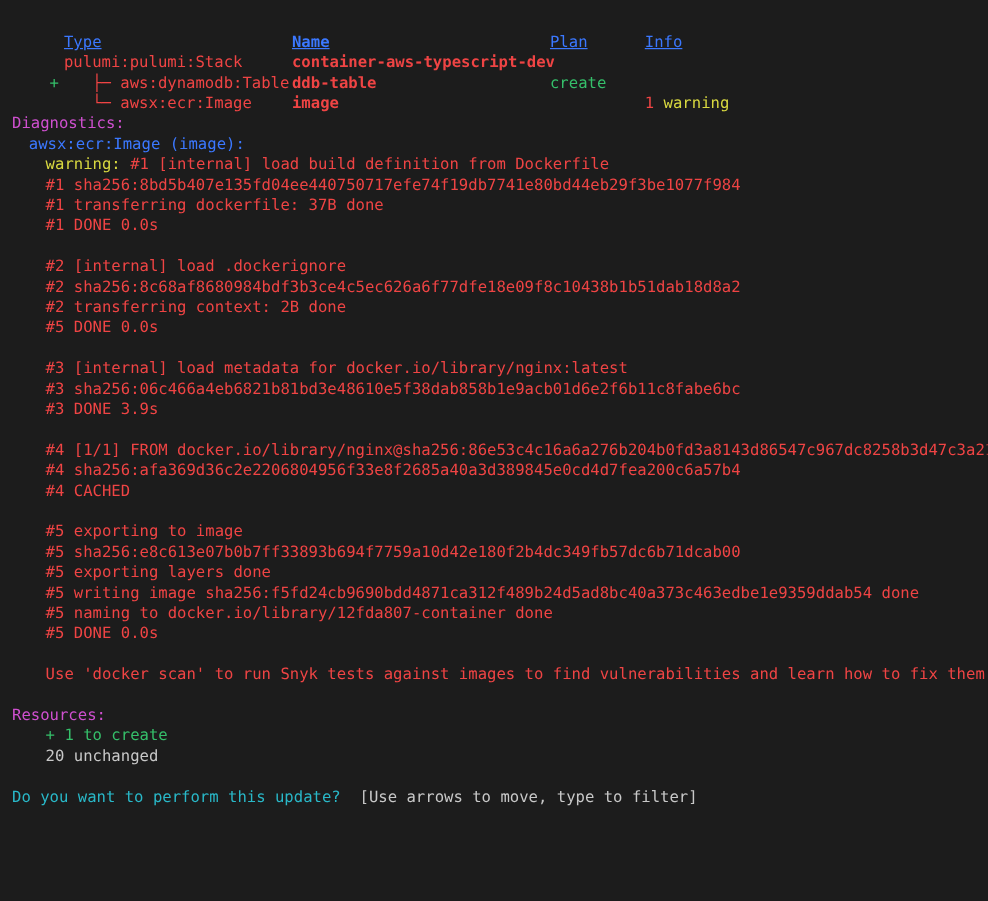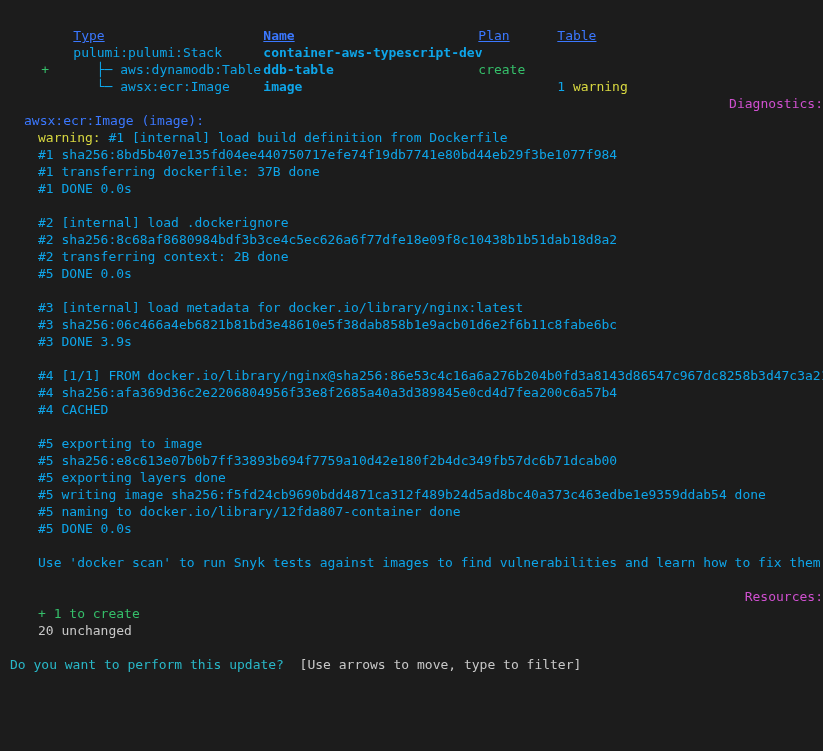--- a/index.html
+++ b/index.html
@@ -29,45 +29,45 @@
     height: 17px;
     padding-left: 10px;
   }
   .blank { height: 17px; }
 
   
   .c-head     { color: #3b78ff; text-decoration: underline; }
   .c-blue     { color: #3b78ff; }
   .c-green    { color: #35bf6a; }
   .c-yellow   { color: #d8d840; }
-  .c-magenta  { color: #d050d0; text-align: right; }
+  .c-magenta  { color: #d050d0; }
   .c-cyan     { color: #29b8c8; }
-  .c-white    { color: #0ea5e9; }
+  .c-white    { color: #ef4444; }
   .c-dim      { color: #c8c8c8; }
 
   
   .tbl-row { white-space: pre; height: 17px; padding-left: 10px; }
   .col-mark { display: inline-block; width: 12px; }
-  .col-type { display: inline-block; width: 190px; margin-left: 20px; }
+  .col-type { display: inline-block; width: 190px; }
   .col-name { display: inline-block; width: 215px; font-weight: bold; }
   .col-plan { display: inline-block; width: 79px; }
   .col-info { display: inline-block; }
 
   .indent1 { padding-left: 24px; }
   .indent2 { padding-left: 38px; }
 
   .sel-cursor { display: inline-block; width: 14px; }
 </style>
 </head>
 <body>
 
 <div class="term">
 
   <div class="tbl-row">
-    <span class="col-mark"> </span><span class="col-type c-head">Type</span><span class="col-name c-head">Name</span><span class="col-plan c-head">Plan</span><span class="col-info c-head">Table</span>
+    <span class="col-mark"> </span><span class="col-type c-head">Type</span><span class="col-name c-head">Name</span><span class="col-plan c-head">Plan</span><span class="col-info c-head">Info</span>
   </div>
 
   <div class="tbl-row">
     <span class="col-mark c-green"></span><span class="col-type c-white">pulumi:pulumi:Stack</span><span class="col-name c-white">container-aws-typescript-dev</span><span class="col-plan c-green"></span><span class="col-info c-white"></span>
   </div>
 
   <div class="tbl-row">
     <span class="col-mark c-green">+</span><span class="col-type c-white">   ├─ aws:dynamodb:Table</span><span class="col-name c-white">ddb-table</span><span class="col-plan c-green">create</span><span class="col-info c-white"></span>
   </div>
 

